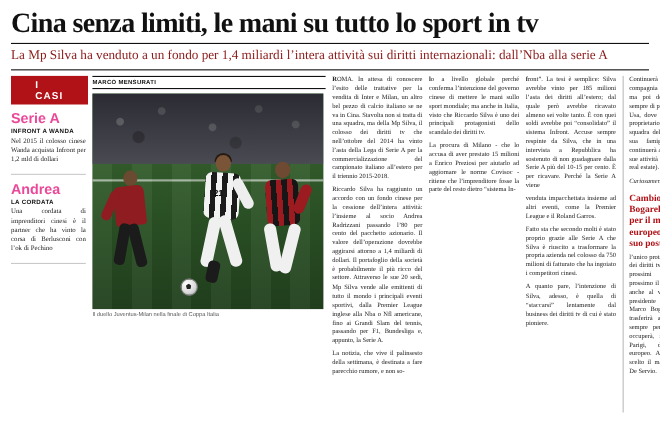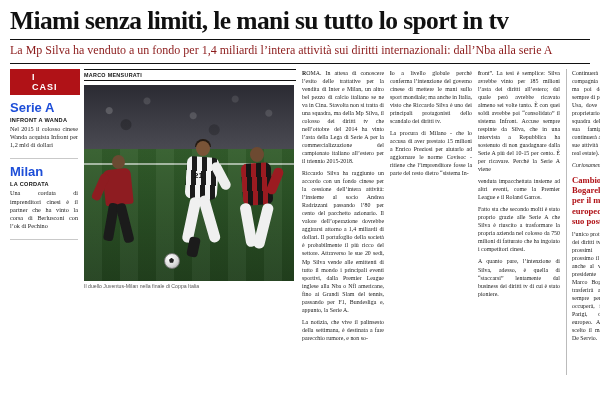--- a/index.html
+++ b/index.html
@@ -43,21 +43,21 @@
 
   
   .casi-badge{
     background:#b01217;color:#fff;font-family:"Liberation Sans",sans-serif;
     font-weight:700;font-size:9px;letter-spacing:1px;
     padding:3px 22px;display:inline-block;margin-bottom:6px;
   }
   .rail-item{margin-bottom:9px;}
   .rail-title{
     font-family:"Liberation Sans",sans-serif;
-    font-weight:700;font-size:13px;color:#1d4ed8;line-height:1;margin-bottom:3px;
+    font-weight:700;font-size:13px;color:#ec4899;line-height:1;margin-bottom:3px;
   }
   .rail-kicker{
     font-family:"Liberation Sans",sans-serif;
     font-weight:700;font-size:5.6px;letter-spacing:0.3px;color:#111;margin-bottom:2px;
   }
   .rail-body{font-size:6.2px;line-height:1.32;color:#222;text-align:justify;}
   .rail-sep{border:0;border-top:0.6px solid #c9c9c9;margin:6px 0;}
 
   
   .byline{
@@ -146,39 +146,39 @@
     font-family:"Liberation Serif",serif;font-weight:700;color:#b01217;
     font-size:8.6px;line-height:1.18;margin:6px 0 4px 0;
   }
   .rc-ital{font-style:italic;font-size:5.9px;line-height:1.36;margin:0 0 4px 0;text-align:justify;}
 </style>
 </head>
 <body>
 
 <div class="page">
 
-  <h1 class="headline">Miami senza limiti, le mani su tutto lo sport in tv</h1>
+  <h1 class="headline">Cina senza limiti, le mani su tutto lo sport in tv</h1>
   <hr class="rule">
   <div class="subhead">La Mp Silva ha venduto a un fondo per 1,4 miliardi l’intera attività sui diritti internazionali: dall’Nba alla serie A</div>
   <hr class="rule2">
 
   <div class="grid">
 
     <div class="colA">
       <span class="casi-badge">I CASI</span>
 
       <div class="rail-item">
         <div class="rail-title">Serie A</div>
         <div class="rail-kicker">INFRONT A WANDA</div>
         <div class="rail-body">Nel 2015 il colosso cinese Wanda acquista Infront per 1,2 mld di dollari</div>
       </div>
       <hr class="rail-sep">
 
       <div class="rail-item">
-        <div class="rail-title">Milan</div>
+        <div class="rail-title">Andrea</div>
         <div class="rail-kicker">LA CORDATA</div>
         <div class="rail-body">Una cordata di imprenditori cinesi è il partner che ha vinto la corsa di Berlusconi con l’ok di Pechino</div>
       </div>
       <hr class="rail-sep">
 
     </div>
 
     <div class="colPhoto">
       <div class="byline">MARCO MENSURATI</div>
       <div class="photo">

